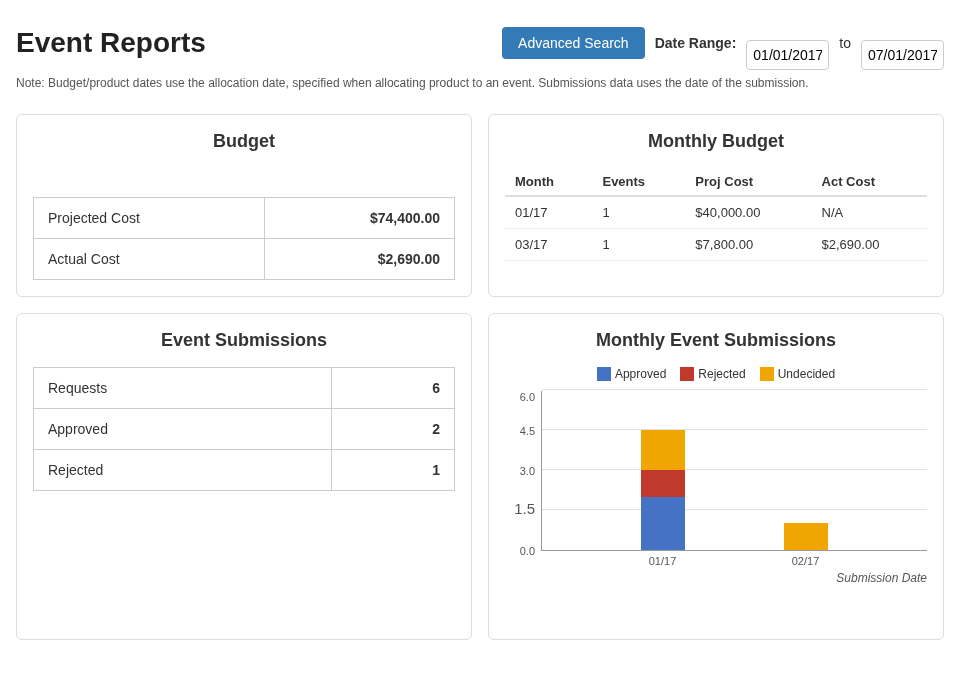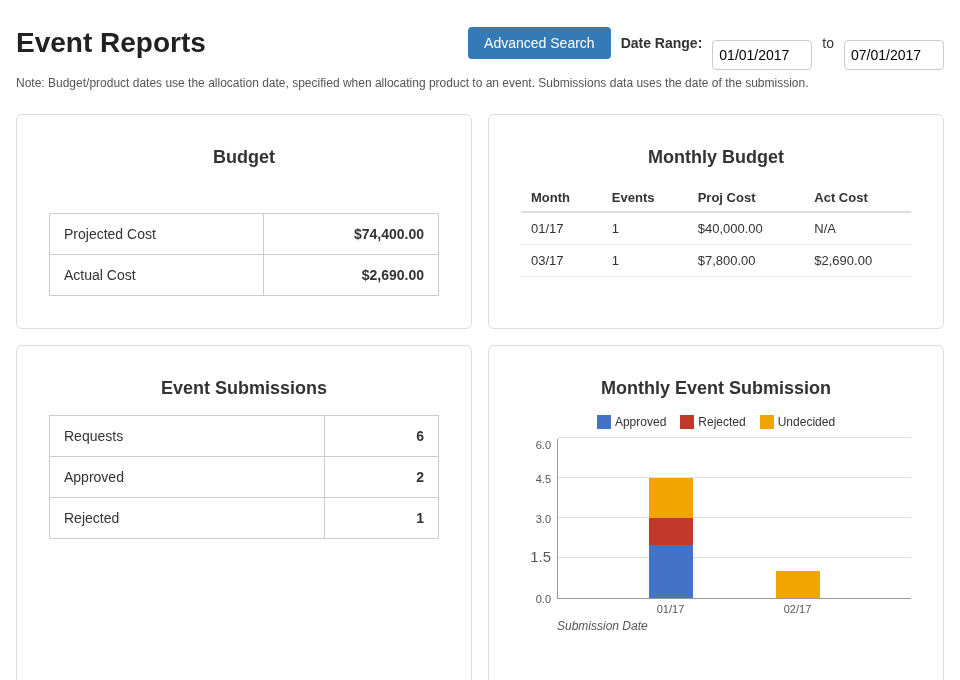--- a/index.html
+++ b/index.html
@@ -8,30 +8,30 @@
     .header-row { display: flex; align-items: center; margin-bottom: 6px; }
     .page-title { font-size: 28px; font-weight: bold; color: #222; flex: 1; }
     .header-controls { display: flex; align-items: center; gap: 10px; }
     .advanced-search-btn {
       background: #337ab7; color: #fff; border: none; padding: 8px 16px;
       font-size: 14px; border-radius: 4px; cursor: pointer;
     }
     .date-range-label { font-size: 14px; font-weight: bold; }
     .date-input {
       border: 1px solid #ccc; border-radius: 4px; padding: 6px 6px;
-      font-size: 14px; width: 100px; margin-top: 24px;
+      font-size: 14px; width: 83px; margin-top: 24px;
     }
     .date-separator { font-size: 14px; }
 
     .note-text { font-size: 12px; color: #555; margin-bottom: 24px; }
 
     .panels-row { display: flex; gap: 16px; margin-bottom: 16px; }
     .panel {
       background: #fff; border: 1px solid #ddd; border-radius: 6px;
-      flex: 1; padding: 32px;
+      flex: 1; padding: 16px;
     }
     .panel-title {
       text-align: center; font-size: 18px; font-weight: bold;
       margin-bottom: 16px;
     }
 
     
     .budget-table { width: 100%; border-collapse: collapse; margin-top: 45px; }
     .budget-table td {
       border: 1px solid #ccc; padding: 12px 14px; font-size: 14px;
@@ -140,21 +140,21 @@
         </tr>
         <tr>
           <td>Rejected</td>
           <td>1</td>
         </tr>
       </tbody>
     </table>
   </div>
 
   <div class="panel">
-    <div class="panel-title">Monthly Event Submission</div>
+    <div class="panel-title">Monthly Event Submissions</div>
 
     <div class="chart-legend">
       <div class="legend-item">
         <div class="legend-color" style="background:#4472C4;"></div>
         <span>Approved</span>
       </div>
       <div class="legend-item">
         <div class="legend-color" style="background:#C0392B;"></div>
         <span>Rejected</span>
       </div>
@@ -194,17 +194,17 @@
           </div>
 
         </div>
       </div>
 
       <div style="display:flex; justify-content:space-around; padding:0 50px; margin-top:4px;">
         <span style="font-size:11px; color:#555;">01/17</span>
         <span style="font-size:11px; color:#555;">02/17</span>
       </div>
 
-      <div style="text-align:left; font-size:12px; color:#555; font-style:italic; margin-top:4px;">Submission Date</div>
+      <div style="text-align:right; font-size:12px; color:#555; font-style:italic; margin-top:4px;">Submission Date</div>
     </div>
   </div>
 
 </div>
 
 </body></html>

